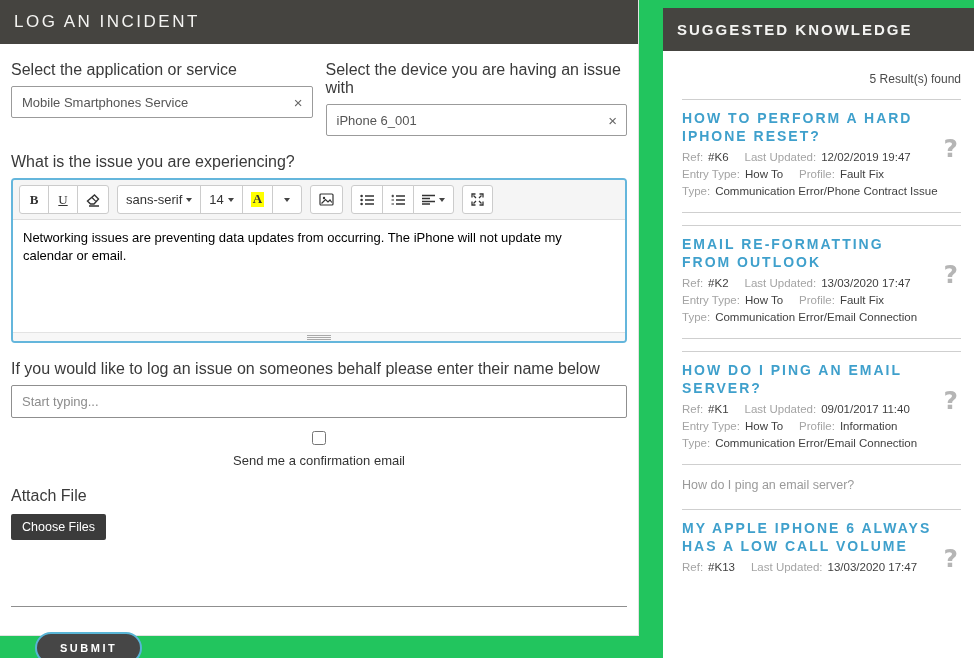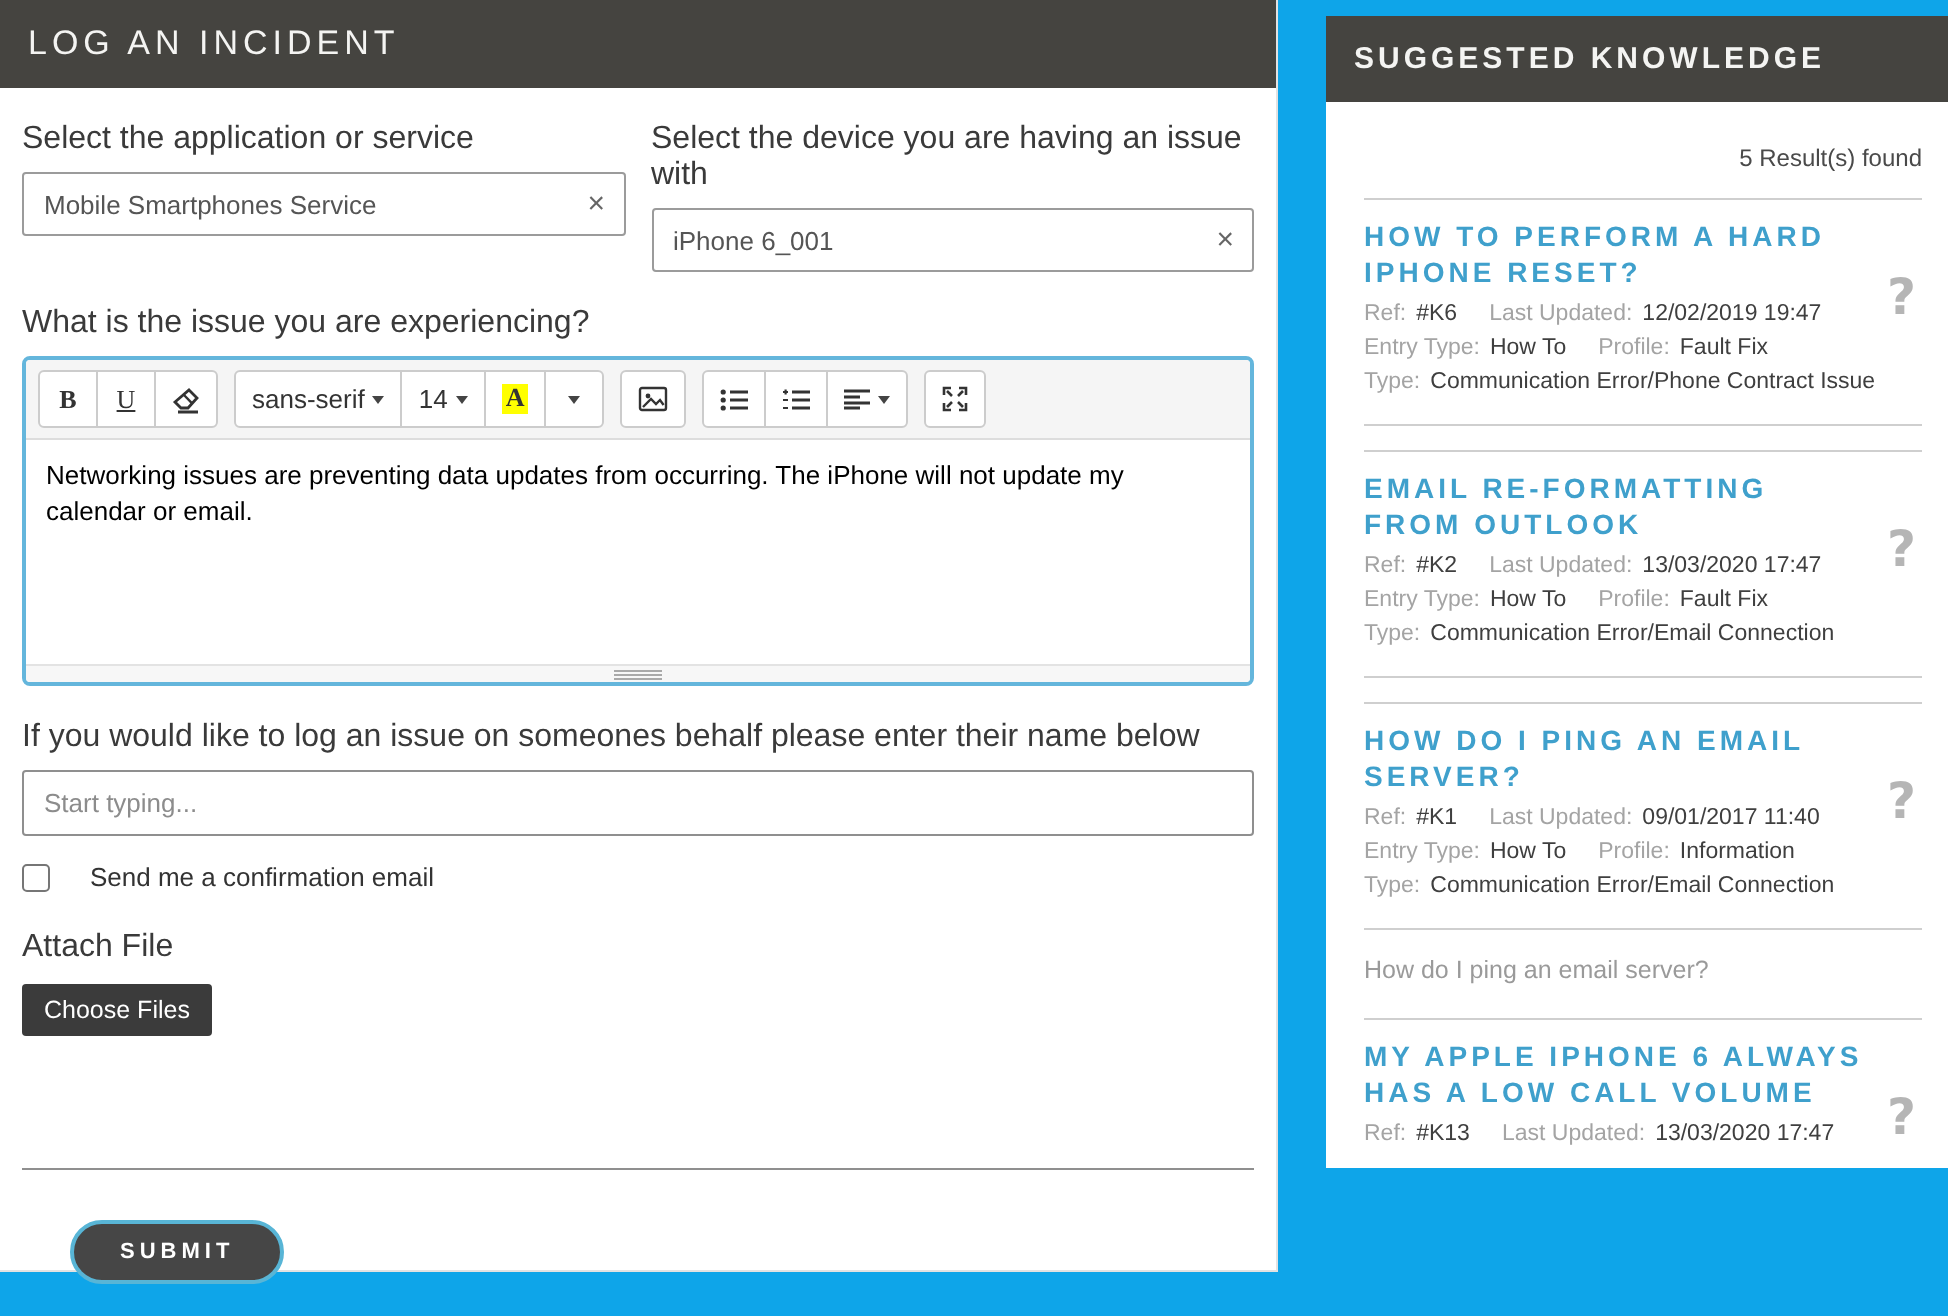--- a/index.html
+++ b/index.html
@@ -3,21 +3,21 @@
 <meta charset="utf-8">
 <style>
   * { box-sizing: border-box; margin: 0; padding: 0; }
   html,body { width:974px; height:658px; }
   body {
     font-family: "Liberation Sans", "DejaVu Sans", sans-serif;
     background:#f2f2f2;
     position:relative;
     overflow:hidden;
   }
-  .stage { position:relative; width:974px; height:658px; background:#0ea5e9; }
+  .stage { position:relative; width:974px; height:658px; background:#22c55e; }
 
   
   .left-panel {
     position:absolute; left:0; top:0; width:639px; height:636px;
     background:#fff; border-right:1px solid #e2e2e2; border-bottom:1px solid #e2e2e2;
   }
   .panel-header {
     background:#454440; color:#f4f4f2; height:44px;
     display:flex; align-items:center; padding:0 14px;
     font-size:17px; letter-spacing:2.5px; font-weight:400;
@@ -79,21 +79,21 @@
     background:repeating-linear-gradient(to bottom,#a9a9a9 0 1px,transparent 1px 2px);
   }
 
   .text-input {
     width:100%; height:33px; border:1px solid #8f8f8f; border-radius:2px;
     padding:0 10px; font-size:13px; color:#333;
     font-family:"Liberation Sans", sans-serif;
   }
   .text-input::placeholder { color:#8c8c8c; }
 
-  .check-row { display:flex; align-items:center; gap:20px; margin-top:13px; }
+  .check-row { display:flex; align-items:center; gap:8px; margin-top:13px;flex-direction:column; }
   .check-row input { width:14px; height:14px; accent-color:#fff; }
   .check-row label { font-size:13px; color:#333; }
 
   .choose-btn {
     margin-top:1px; background:#3b3b3b; color:#fff; border:none; border-radius:2px;
     font-size:12.5px; padding:6px 11px; cursor:pointer;
     font-family:"Liberation Sans", sans-serif;
   }
 
   .divider { border:none; border-top:1px solid #8f8f8f; margin:0; }
@@ -101,21 +101,21 @@
 
   .submit-btn {
     margin:25px 0 0 24px; background:#464646; color:#fff;
     border:2px solid #58b5d6; border-radius:16px; padding:8px 23px;
     font-size:11px; font-weight:bold; letter-spacing:2.5px; cursor:pointer;
     font-family:"Liberation Sans", sans-serif;
   }
 
   
   .right-panel {
-    position:absolute; left:663px; top:8px; width:311px; height:576px;
+    position:absolute; left:663px; top:8px; width:311px; height:650px;
     background:#fff;
   }
   .right-panel .panel-header { font-size:15px; letter-spacing:2px; font-weight:bold; height:43px; }
   .right-body { padding:0 13px 0 19px; }
   .results-count { text-align:right; font-size:12px; color:#4a4a4a; margin:21px 0 13px; }
   .k-divider { border:none; border-top:1px solid #cfcfcf; margin:0; }
   .k-item { position:relative; padding:10px 0 12px; }
   .k-title {
     color:#3fa0cc; font-size:14px; font-weight:bold; letter-spacing:2px;
     line-height:1.25; cursor:pointer; padding-right:26px;

